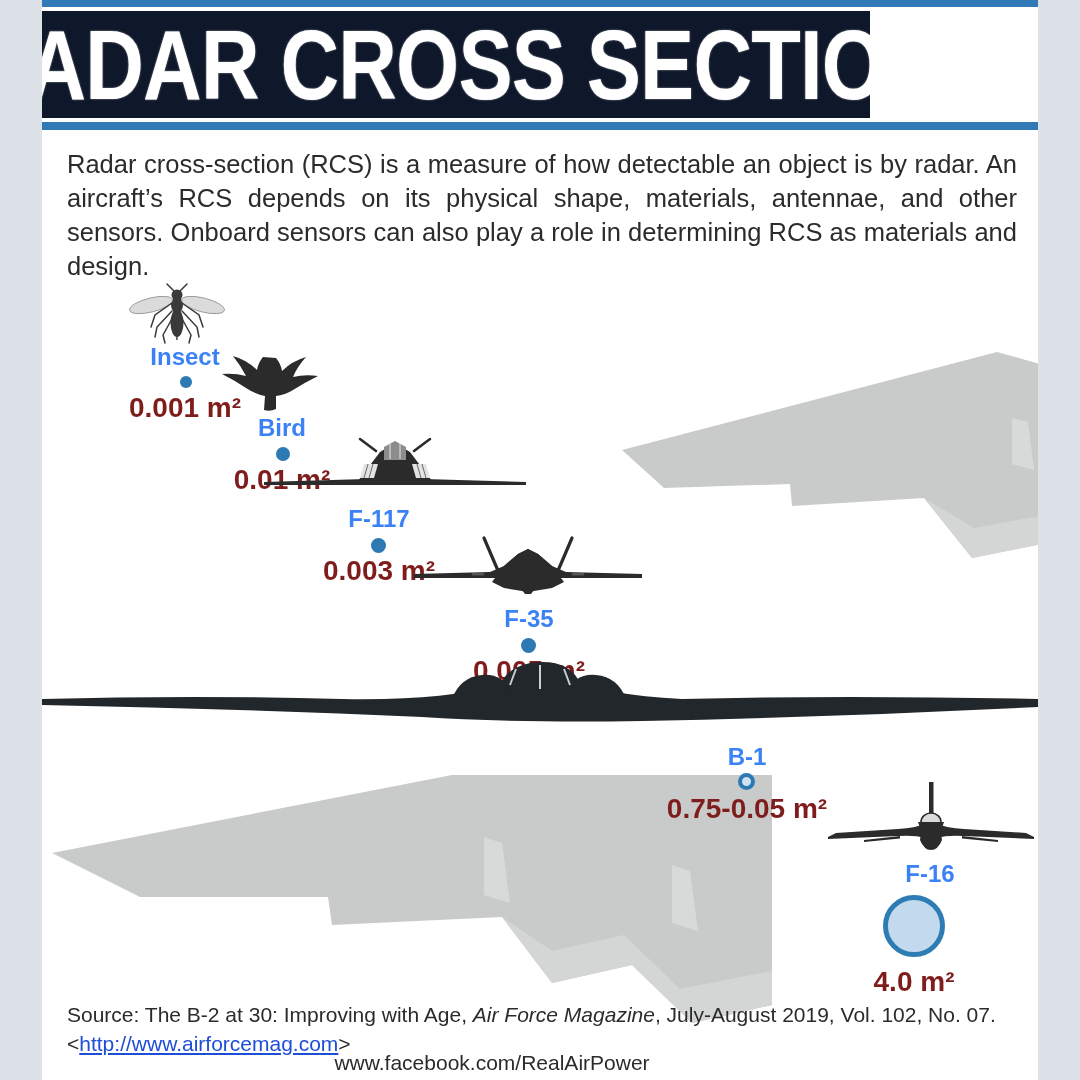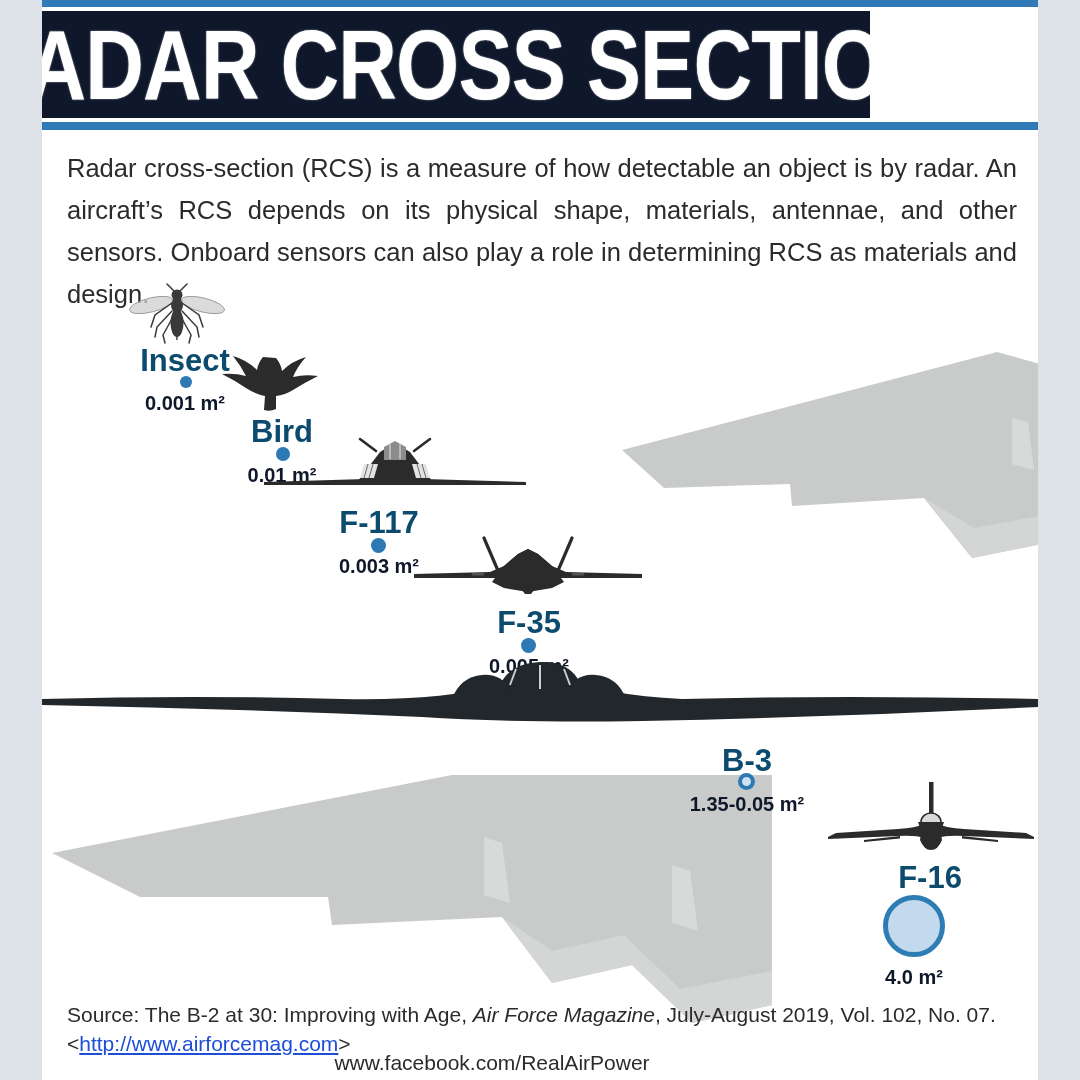--- a/index.html
+++ b/index.html
@@ -72,21 +72,21 @@
     background: #3279b7;
   }
 
   
   .intro {
     position: absolute;
     left: 25px;
     top: 147px;
     width: 950px;
     font-size: 25.5px;
-    line-height: 42px;
+    line-height: 34px;
     color: #2b2b2b;
     text-align: justify;
   }
 
   
   .wm {
     position: absolute;
     pointer-events: none;
   }
   .wm-top {
@@ -106,31 +106,31 @@
   .entry {
     position: absolute;
   }
   .entry .art {
     position: absolute;
     left: 0;
     top: 0;
   }
   .label {
     position: absolute;
-    font-size: 31px;
+    font-size: 24px;
     font-weight: bold;
-    color: #0c4a6e;
+    color: #3b82f6;
     white-space: nowrap;
     text-align: center;
   }
   .value {
     position: absolute;
-    font-size: 20px;
+    font-size: 28px;
     font-weight: bold;
-    color: #0f172a;
+    color: #7f1d1d;
     white-space: nowrap;
     text-align: center;
   }
   .dot {
     position: absolute;
     border-radius: 50%;
     background: #2c79b4;
   }
   .ring {
     position: absolute;
@@ -293,23 +293,23 @@
         <path fill="#22272b" d="M0 44 Q150 40 300 44 Q400 46 455 30 Q470 16 492 14 Q516 12 534 24 Q560 40 640 44 Q800 40 996 44 L996 52 Q800 62 600 66 Q470 68 380 62 Q200 54 0 50 Z"></path>
         <path fill="#22272b" d="M410 44 Q418 22 440 20 Q462 18 470 40 Z"></path>
         <path fill="#22272b" d="M584 44 Q576 22 554 20 Q532 18 524 40 Z"></path>
         <path fill="#22272b" d="M458 30 Q468 8 498 7 Q528 6 538 28 L538 36 L458 36 Z"></path>
         <g stroke="#c9cfd4" stroke-width="2" fill="none">
           <path d="M468 30 L474 14"></path>
           <path d="M498 10 L498 34"></path>
           <path d="M528 30 L522 14"></path>
         </g>
       </svg>
-      <div class="label" style="left:560px; top:88px; width:290px;">B-3</div>
+      <div class="label" style="left:560px; top:88px; width:290px;">B-1</div>
       <div class="ring" style="left:696px; top:118px; width:17px; height:17px;"></div>
-      <div class="value" style="left:560px; top:138px; width:290px;">1.35-0.05 m²</div>
+      <div class="value" style="left:560px; top:138px; width:290px;">0.75-0.05 m²</div>
     </div>
 
     <div class="entry" style="left:748px; top:782px; width:248px; height:190px;">
       <svg class="art" width="206" height="72" viewBox="0 0 206 72" style="left:38px; top:0;">
         <rect x="101" y="0" width="4.5" height="38" fill="#2b2b2b"></rect>
         <ellipse cx="103" cy="40" rx="10" ry="9" fill="#dadada" stroke="#2b2b2b" stroke-width="1.6"></ellipse>
         <path fill="#2b2b2b" d="M0 55 L8 51 L70 47 Q88 46 96 42 L110 42 Q118 46 136 47 L198 51 L206 55 L206 57 L136 54 Q118 53 110 56 L96 56 Q88 53 70 54 L0 57 Z"></path>
         <path fill="#2b2b2b" d="M90 40 Q94 50 92 58 Q96 68 103 68 Q110 68 114 58 Q112 50 116 40 Z"></path>
         <g fill="#2b2b2b">
           <path d="M36 58 L72 54 L72 56.5 L36 60 Z"></path>

